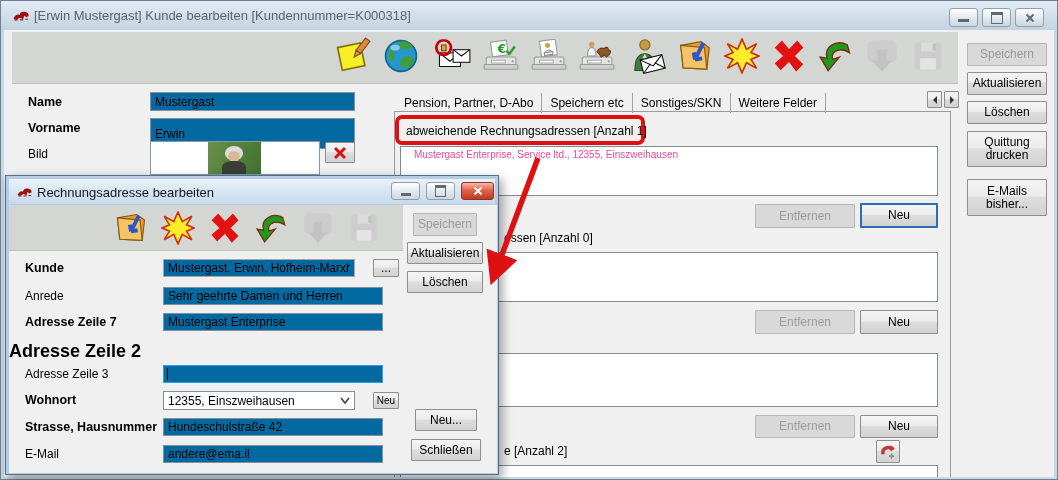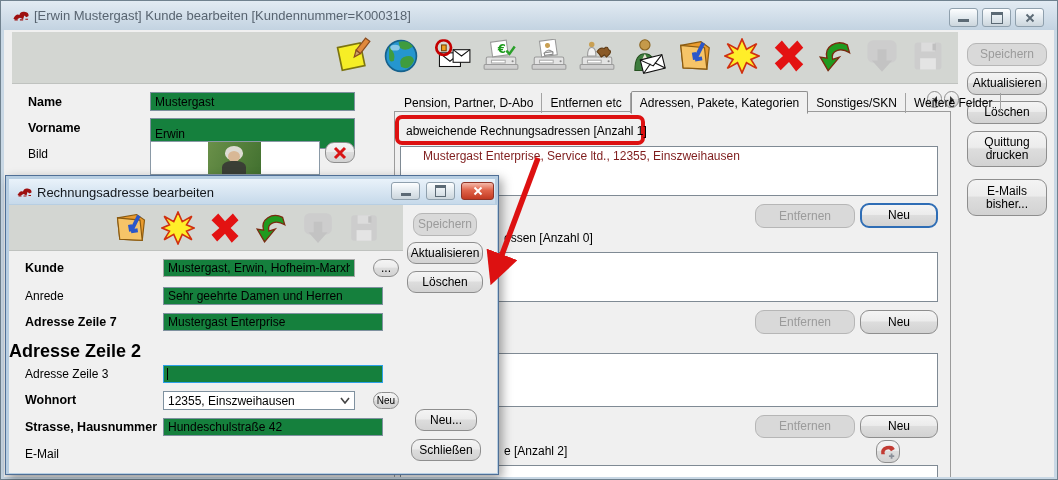--- a/index.html
+++ b/index.html
@@ -1,33 +1,33 @@
 <!DOCTYPE html>
 <html><head>
 <meta charset="utf-8">
 <style>
   html,body{margin:0;padding:0;background:#9aa7b1;}
   #stage{position:relative;width:1058px;height:480px;overflow:hidden;
          font-family:"Liberation Sans",sans-serif;-webkit-font-smoothing:antialiased;}
   .abs{position:absolute;box-sizing:border-box;}
   .lab{position:absolute;font-size:12px;color:#000;white-space:nowrap;box-sizing:border-box;}
   .b{font-weight:bold;}
-  .tin{position:absolute;box-sizing:border-box;border:1px solid #7f919f;background:#15803d;
+  .tin{position:absolute;box-sizing:border-box;border:1px solid #7f919f;background:#0369a1;
        font:12px "Liberation Sans",sans-serif;padding:1px 4px;color:#000;outline:none;}
   .btn{display:flex;align-items:center;justify-content:center;text-align:center;
        font-size:12px;line-height:13px;color:#000;box-sizing:border-box;cursor:default;
        background:linear-gradient(#f4f4f4,#ececec 45%,#dddddd 50%,#d2d2d2);
-       border:1px solid #8e8e8e;border-radius:9px;}
+       border:1px solid #8e8e8e;border-radius:1px;}
   .btn.dis{color:#9b9b9b;background:#d9d9d9;border-color:#b6b6b6;}
   .btn.def{border:2px solid #2e6db5;}
   .wbtn{display:flex;align-items:center;justify-content:center;box-sizing:border-box;
         background:linear-gradient(#fdfeff,#e3eaef 50%,#ccd6dd);border:1px solid #8fa0ad;border-radius:3px;}
   .wbtn.red{background:linear-gradient(#f4b9aa,#e0644a 45%,#c23a22);border-color:#8e3427;}
   .listbox{position:absolute;background:#fff;border:1px solid #7f8a94;box-sizing:border-box;overflow:hidden;}
-  .listitem{font-size:12px;color:#7f1d1d;padding:2px 22px;white-space:nowrap;}
+  .listitem{font-size:10px;color:#ec4899;padding:2px 13px;white-space:nowrap;}
   .tabstrip{position:absolute;display:flex;align-items:flex-end;z-index:5;}
   .tab{font-size:12px;color:#000;padding:3px 8px 4px;border-right:1px solid #a3a3a3;height:20px;box-sizing:border-box;white-space:nowrap;}
   .tab.active{background:#f0f0f0;border:1px solid #8f8f8f;border-bottom:1px solid #f0f0f0;
               border-radius:2px 2px 0 0;height:23px;margin-bottom:-1px;padding-top:4px;}
   .icon{display:block;}
   .toolbar-strip{background:#d3d6d2;border-bottom:1px solid #bfc2bf;}
   .combo{position:absolute;box-sizing:border-box;border:1px solid #7f919f;background:#fff;
          font-size:12px;display:flex;align-items:center;padding:0 4px;color:#000;}
   .combo .chev{margin-left:auto;}
 </style>
@@ -223,22 +223,21 @@
   </div>
   <div class="abs btn" style="left:325px;top:142px;width:30px;height:21px;">
     <svg class="icon" width="14" height="14">
         <use href="#i-redx"></use>
       </svg>
   </div>
 
   <div class="abs" style="left:394px;top:111px;width:557px;height:366px;border:1px solid #9b9b9b;border-bottom:none;background:#f0f0f0;"></div>
   <div class="tabstrip" style="left:396px;top:90px;height:23px;">
     <div class="tab">Pension, Partner, D-Abo</div>
-    <div class="tab">Entfernen etc</div>
-    <div class="tab active">Adressen, Pakete, Kategorien</div>
+    <div class="tab">Speichern etc</div>
     <div class="tab">Sonstiges/SKN</div>
     <div class="tab">Weitere Felder</div>
   </div>
   <div class="abs btn" style="left:927px;top:91px;width:15px;height:17px;">
     <div style="width:0;height:0;border:4px solid transparent;border-right-color:#333;margin-left:-4px;"></div>
   </div>
   <div class="abs btn" style="left:944px;top:91px;width:15px;height:17px;">
     <div style="width:0;height:0;border:4px solid transparent;border-left-color:#333;margin-right:-4px;"></div>
   </div>
 
@@ -340,20 +339,21 @@
         <svg class="chev" width="10" height="7" viewBox="0 0 10 7">
             <path d="M1 1 L5 6 L9 1" stroke="#444" stroke-width="1.6" fill="none"></path>
           </svg>
       </div>
       <div class="abs btn" style="left:364px;top:187px;width:26px;height:17px;font-size:10px;">Neu</div>
 
       <div class="lab b" style="left:16px;top:215px;font-size:12.5px;">Strasse, Hausnummer</div>
       <input class="tin" type="text" readonly="" style="left: 154px; top: 213px; width: 220px; height: 18px;" value="Hundeschulstraße 42">
 
       <div class="lab" style="left:16px;top:242px;">E-Mail</div>
+      <input class="tin" type="text" readonly="" style="left: 154px; top: 240px; width: 220px; height: 18px;" value="andere@ema.il">
     </div>
   </div>
 
   <svg class="abs" style="left:478px;top:148px;width:80px;height:145px;z-index:60;pointer-events:none;" viewBox="0 0 80 145">
     <defs>
       <marker id="ah" markerWidth="6" markerHeight="6" refX="4.2" refY="3" orient="auto">
         <polygon points="0,0 6,3 0,6" fill="#dd1111"></polygon>
       </marker>
     </defs>
     <line x1="60" y1="10" x2="16" y2="128" stroke="#dd1111" stroke-width="5.5" marker-end="url(#ah)"></line>

